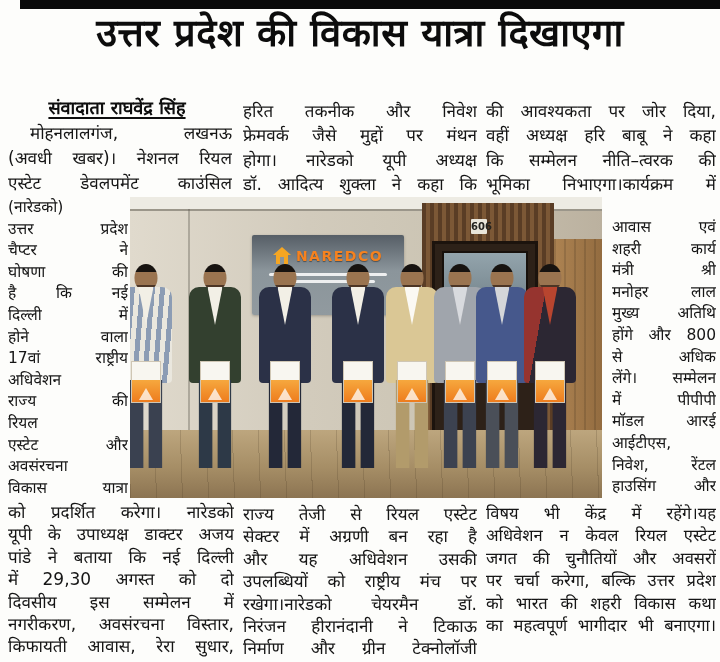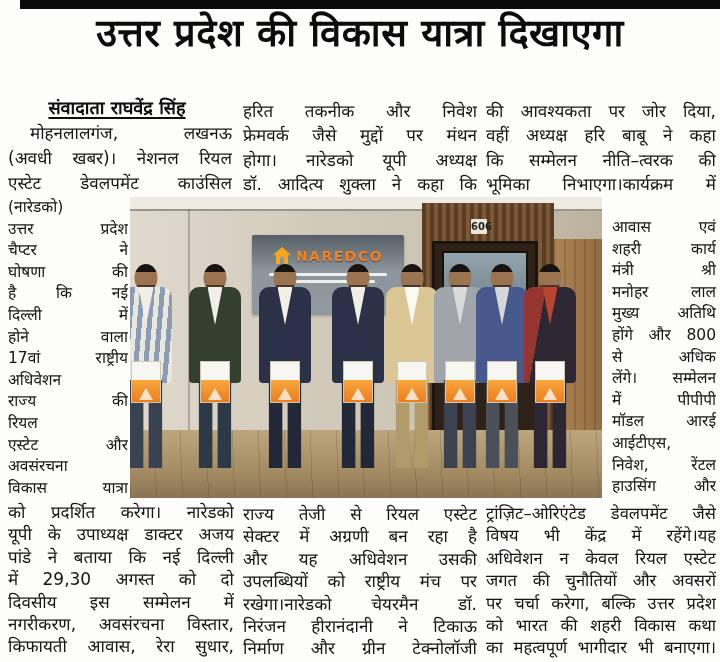--- a/index.html
+++ b/index.html
@@ -178,21 +178,20 @@
       <div class="tline">होंगे और 800</div>
       <div class="tline">से अधिक</div>
       <div class="tline">लेंगे। सम्मेलन</div>
       <div class="tline">में पीपीपी</div>
       <div class="tline">मॉडल आरई</div>
       <div class="tline">आईटीएस,</div>
       <div class="tline">निवेश, रेंटल</div>
       <div class="tline">हाउसिंग और</div>
     </div>
   <div class="tb col3bottom">
-      <div class="tline">ट्रांज़िट–ओरिएंटेड डेवलपमेंट जैसे</div>
       <div class="tline">विषय भी केंद्र में रहेंगे।यह</div>
       <div class="tline">अधिवेशन न केवल रियल एस्टेट</div>
       <div class="tline">जगत की चुनौतियों और अवसरों</div>
       <div class="tline">पर चर्चा करेगा, बल्कि उत्तर प्रदेश</div>
       <div class="tline">को भारत की शहरी विकास कथा</div>
       <div class="tline">का महत्वपूर्ण भागीदार भी बनाएगा।</div>
     </div>
 
   <div class="photo">
     <div class="ceiling"></div>

